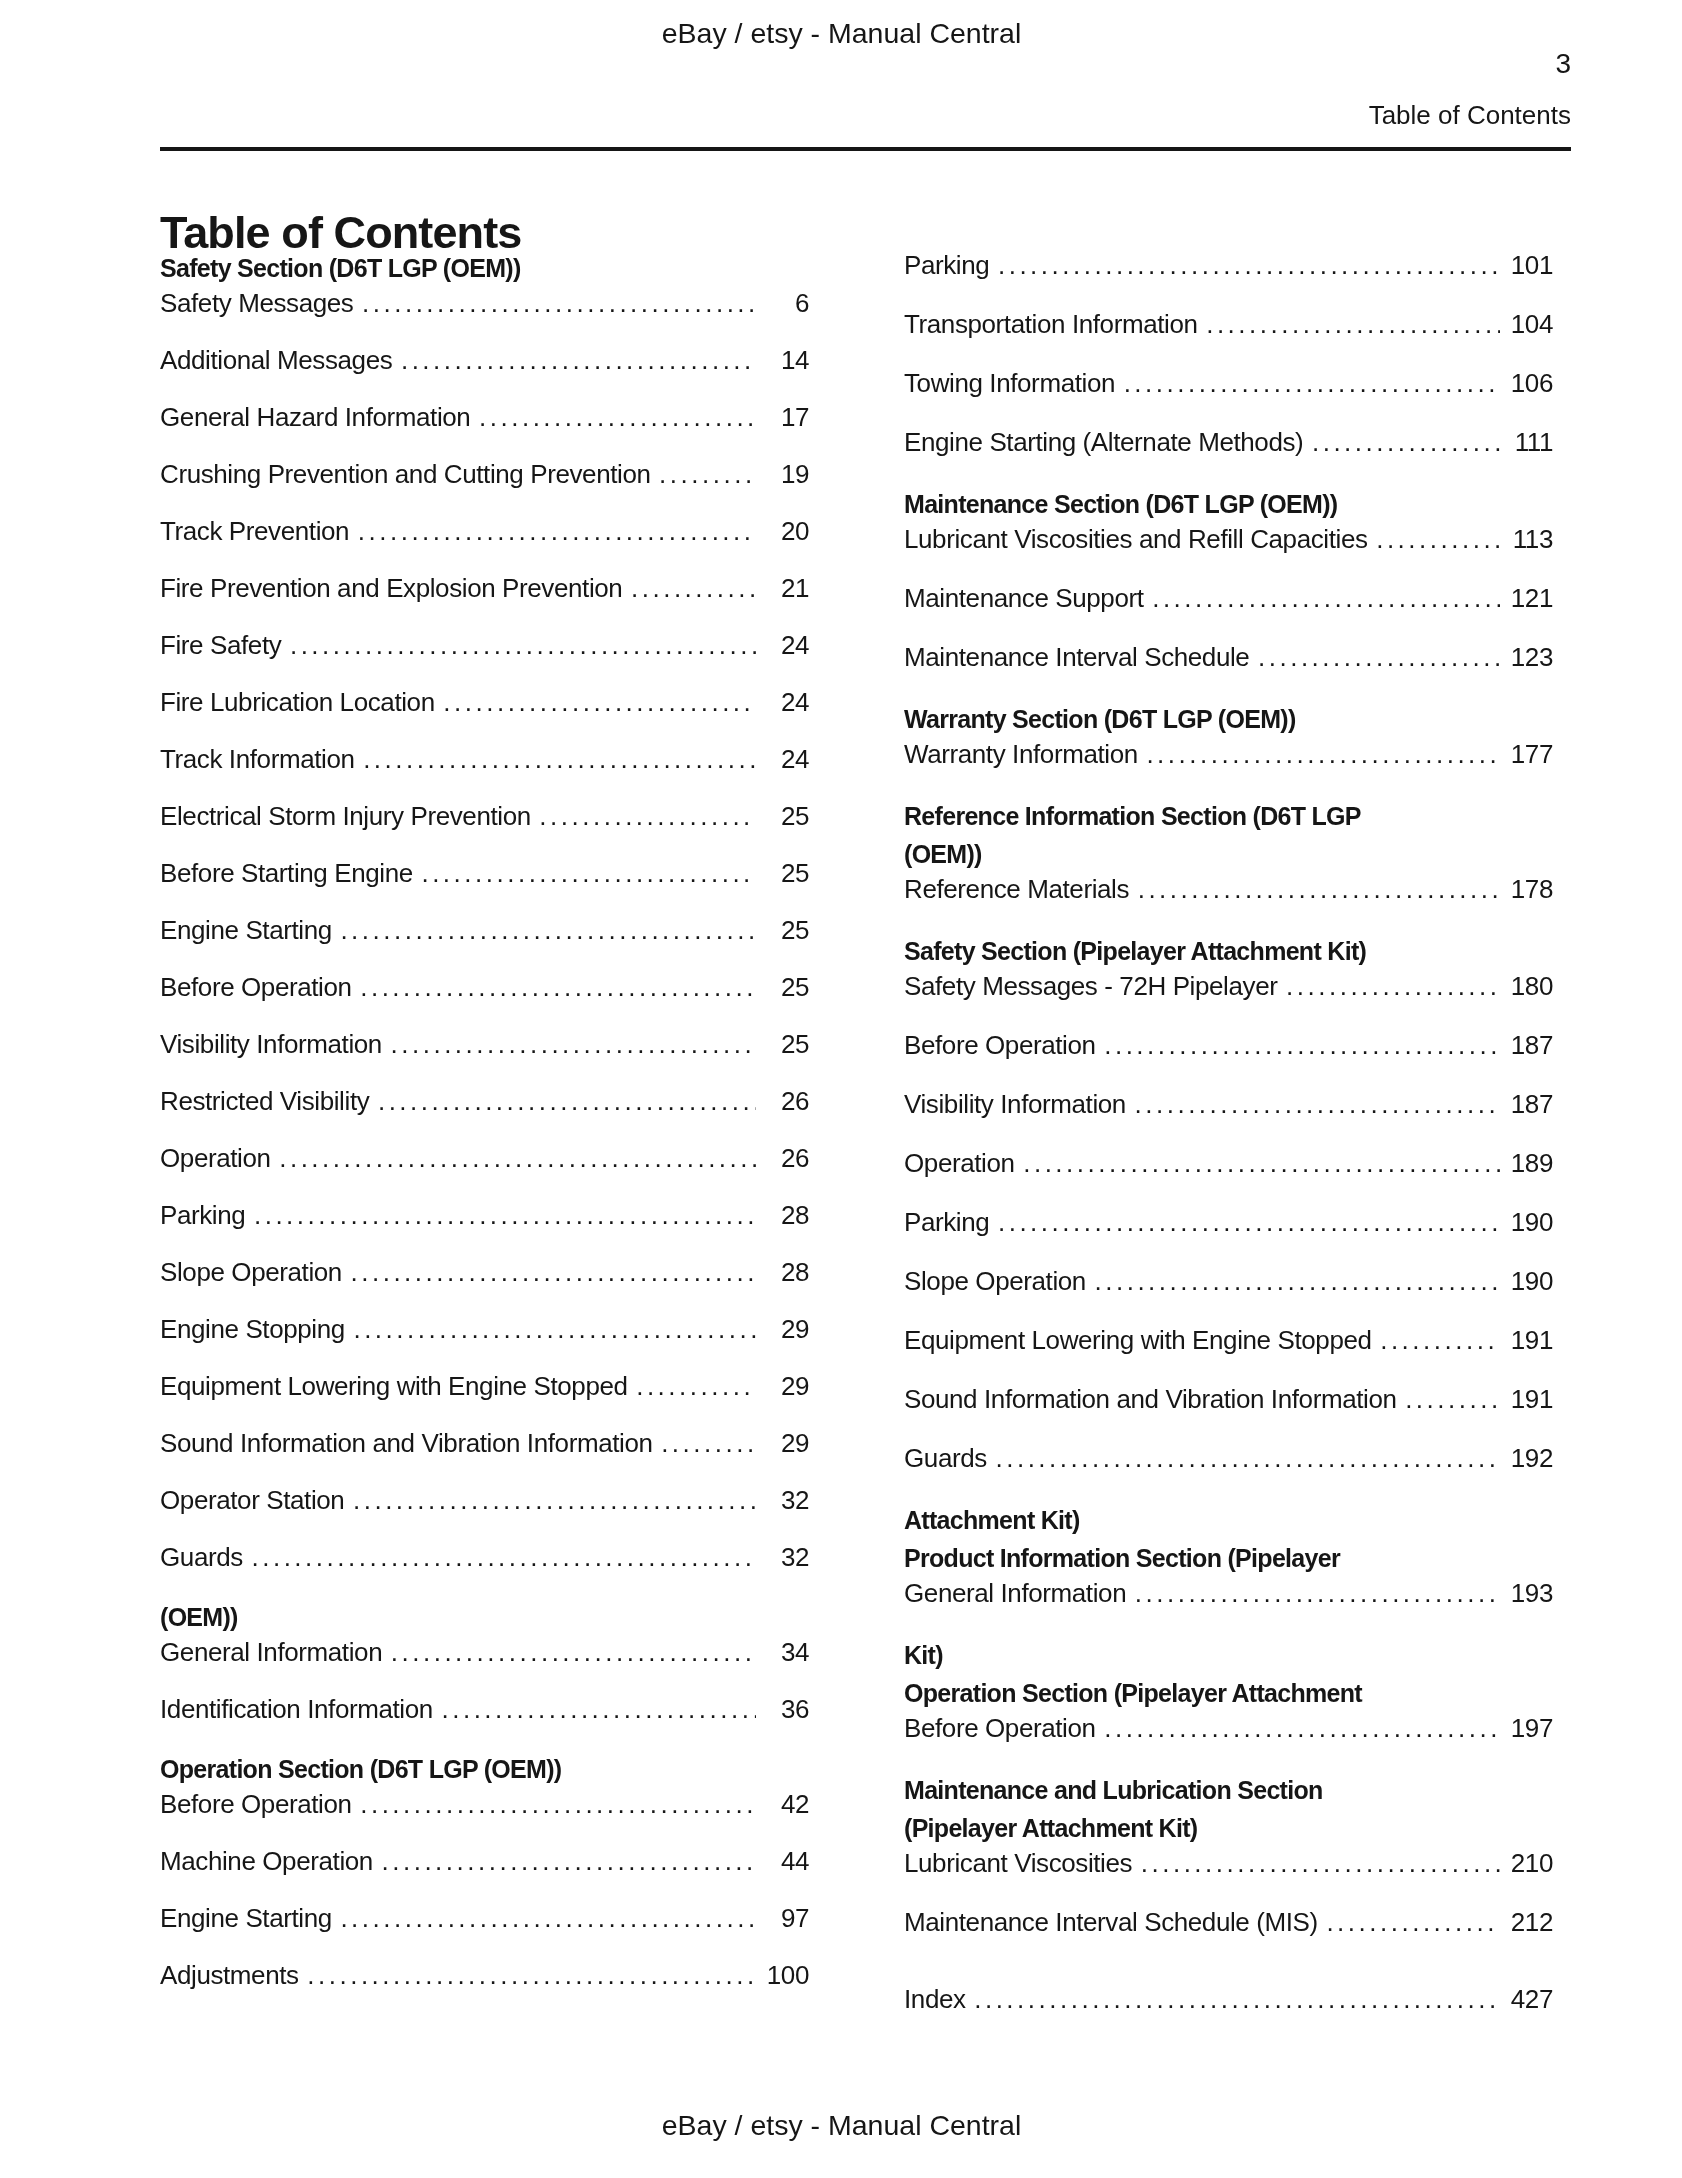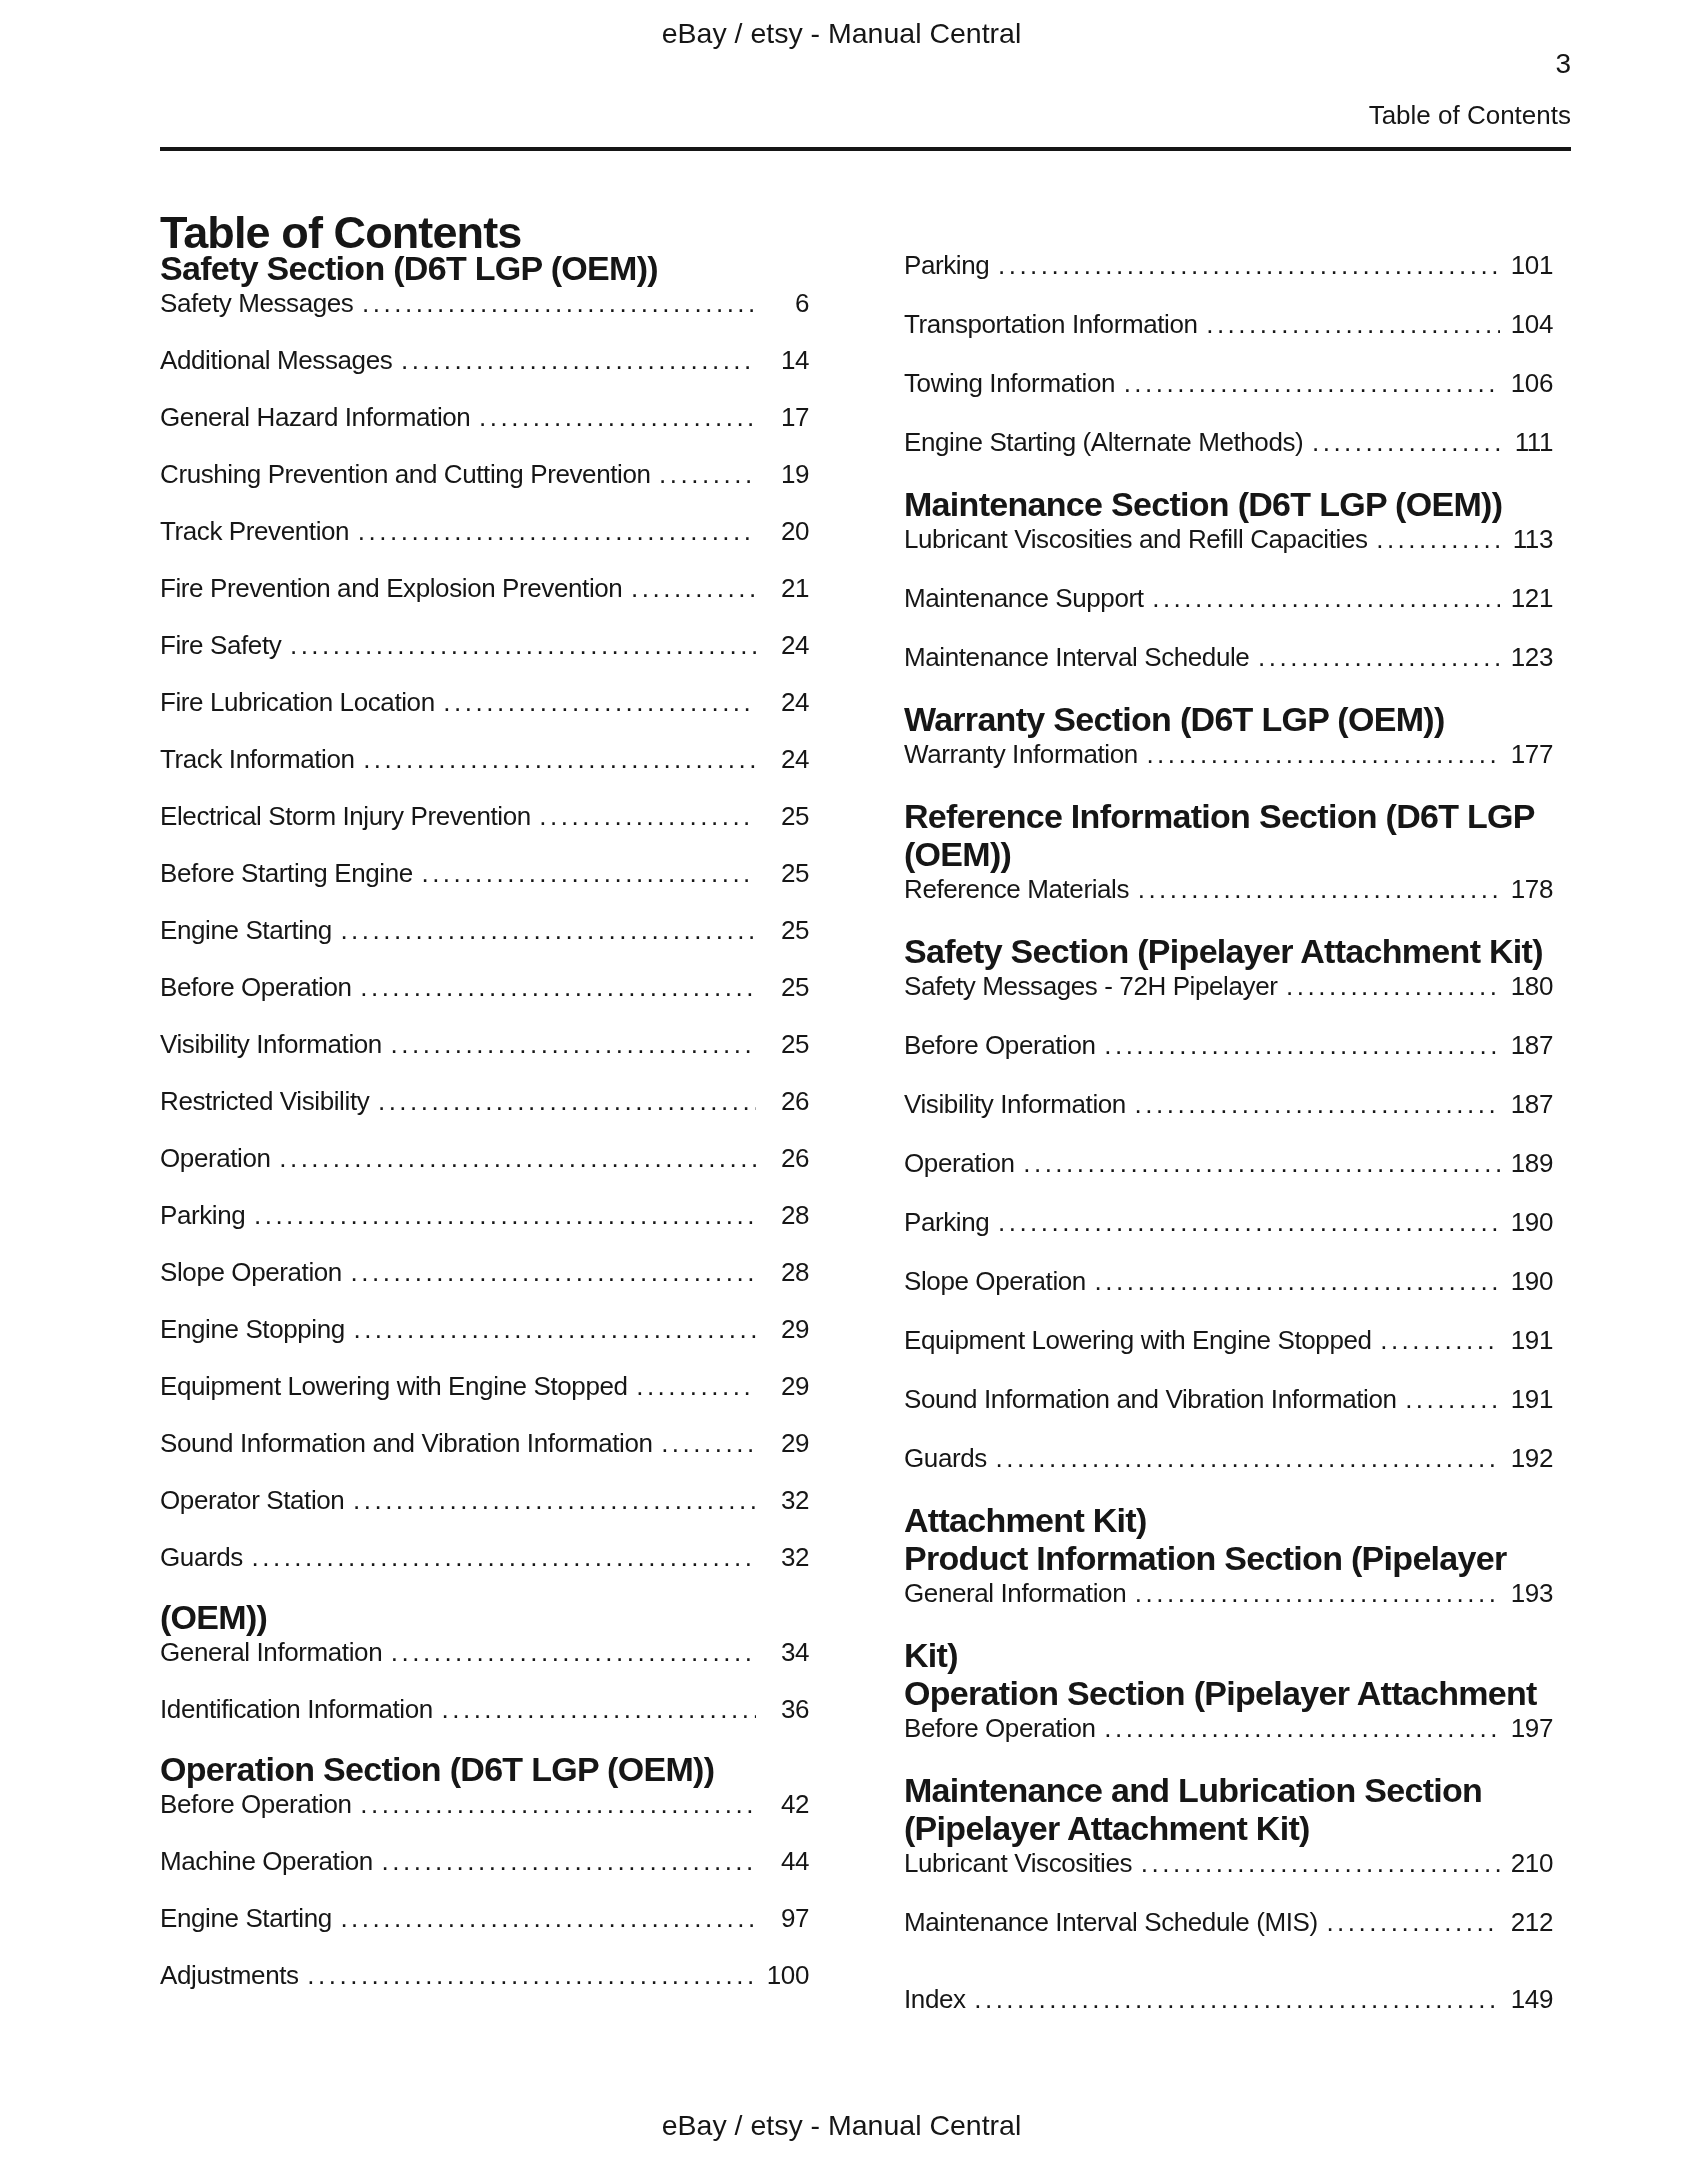--- a/index.html
+++ b/index.html
@@ -28,21 +28,21 @@
     position:absolute;top:176px;left:160px;
     font-size:45px;font-weight:bold;letter-spacing:-0.9px;line-height:54px;
     white-space:nowrap;
   }
   .columns{
     position:absolute;top:249px;left:160px;width:1392px;
     display:flex;gap:95px;align-items:flex-start;
   }
   .col{width:649px;flex:0 0 649px;}
   .heading{
-    font-size:34px;font-weight:bold;letter-spacing:-0.7px;line-height:38px;
+    font-size:25px;font-weight:bold;letter-spacing:-0.7px;line-height:38px;
   }
   .heading .h-line{white-space:nowrap;}
   .entry{
     display:flex;align-items:baseline;
     font-size:26px;letter-spacing:-0.4px;line-height:33px;
   }
   .col-left .entry{margin-bottom:24px;}
   .col-right .entry{margin-bottom:26px;}
   .entry .label{white-space:nowrap;flex:0 1 auto;}
   .entry .dots{
@@ -356,19 +356,19 @@
         <span class="num">210</span>
       </div>
       <div class="entry">
         <span class="label">Maintenance Interval Schedule (MIS)</span>
         <span class="dots">......................................................................................................................................................</span>
         <span class="num">212</span>
       </div>
       <div class="entry gap-before">
         <span class="label">Index</span>
         <span class="dots">......................................................................................................................................................</span>
-        <span class="num">149</span>
+        <span class="num">427</span>
       </div>
     </div>
 </div>
 
 <div class="footer-title">eBay / etsy - Manual Central</div>
 
 
 </body></html>

